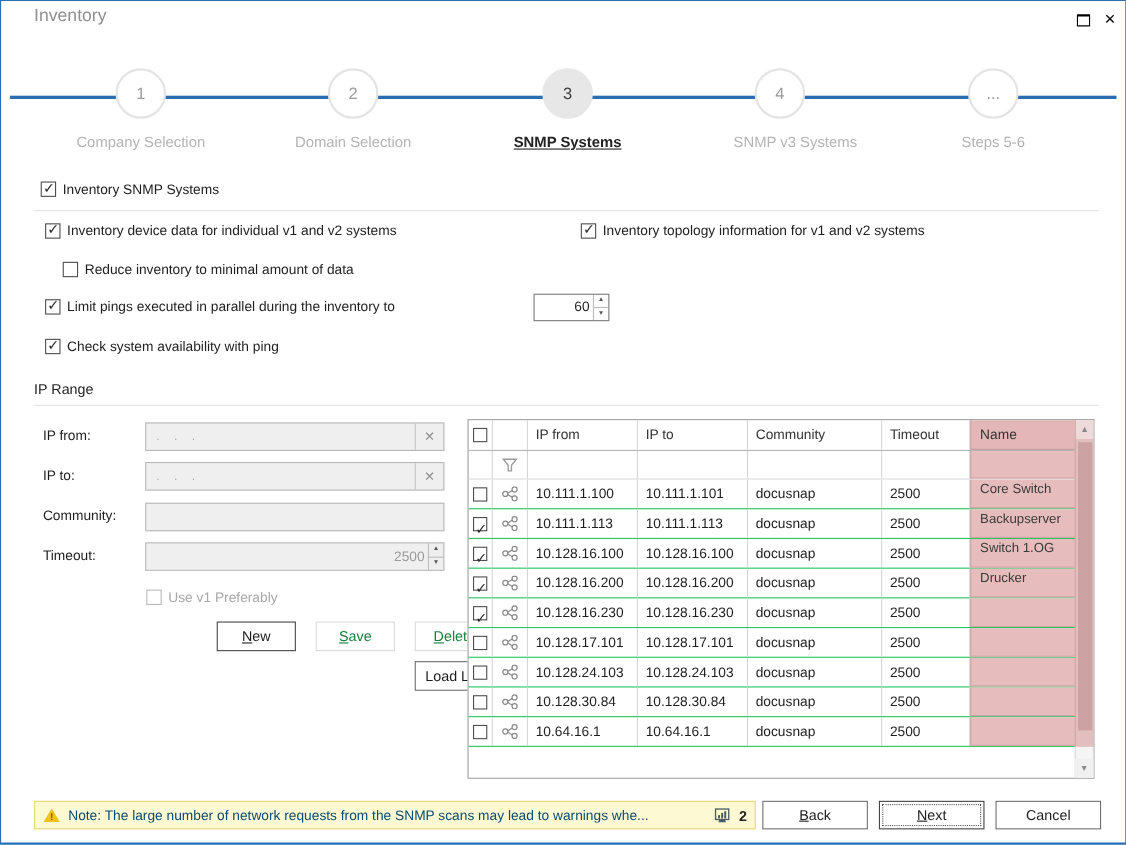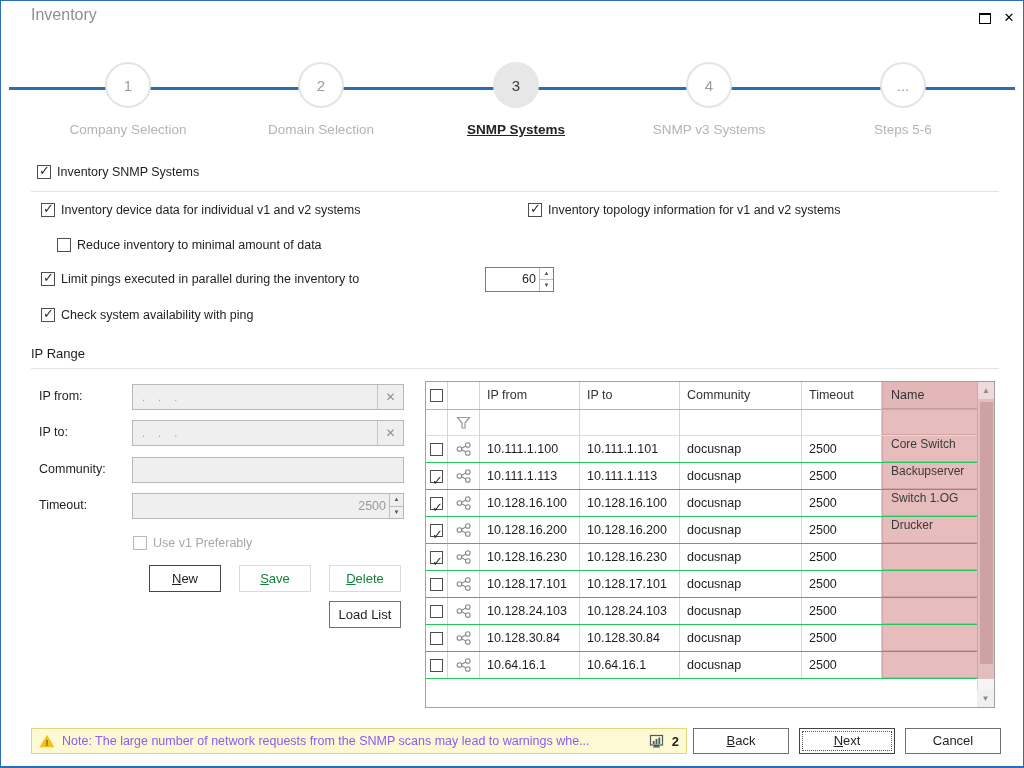--- a/index.html
+++ b/index.html
@@ -43,21 +43,21 @@
   .inp .ph{flex:1;color:#a5a5a5;font-size:11px;letter-spacing:5px;padding-left:9px;}
   .inp .clear{width:25px;height:24px;border-left:1px solid #c4c4c4;color:#8f8f8f;font-size:12px;font-weight:bold;
     text-align:center;line-height:24px;cursor:pointer;}
   .inp .dval{flex:1;text-align:right;color:#9a9a9a;font-size:12.5px;padding-right:3px;}
 
   .btn{position:absolute;background:#fff;border:1px solid #707070;box-sizing:border-box;font-size:13px;
     text-align:center;color:#1e1e1e;cursor:pointer;}
   .btn.primary{border-color:#474747;}
   .btn.disabled{border-color:#dadada;color:#15803d;cursor:default;}
   .btn u{text-decoration:underline;}
-  .fbtn{width:72px;height:27px;line-height:25px;}
+  .fbtn{width:72px;height:27px;line-height:25px;margin-left:48px;}
   .bbtn{width:96px;height:26px;line-height:24px;top:727px;}
   .focused{outline:1px dotted #555;outline-offset:-4px;border-color:#454545;}
 
   
   .grid{position:absolute;left:424px;top:380px;width:570px;height:327px;border:1px solid #a0a0a0;
     box-sizing:border-box;font-size:12.5px;background:#fff;}
   .g-row{display:flex;width:552px;box-sizing:border-box;}
   .g-cell{box-sizing:border-box;border-right:1px solid #d6d6d6;overflow:hidden;white-space:nowrap;}
   .c-sel{width:22px;display:flex;align-items:center;justify-content:center;}
   .c-icon{width:32px;display:flex;align-items:center;justify-content:center;}
@@ -83,21 +83,21 @@
     text-align:center;font-size:8px;line-height:17px;color:#8a8a8a;cursor:pointer;}
   .sb-track{position:absolute;top:17px;left:0;right:0;height:280px;background:#e2bebe;border-left:1px solid #cfa5a5;}
   .sb-thumb{position:absolute;top:3px;left:2px;width:13px;height:262px;background:#cda2a2;cursor:pointer;}
   .sb-low{position:absolute;top:297px;left:0;right:0;height:28px;background:#f5f5f5;border-left:1px solid #d6d6d6;}
   .sb-dn{position:absolute;bottom:0;left:0;right:0;height:17px;background:#f0f0f0;text-align:center;
     font-size:8px;line-height:17px;color:#8a8a8a;cursor:pointer;}
 
   
   .note{position:absolute;left:30px;top:727px;width:656px;height:26px;background:#fdfad3;border:1px solid #e3d67c;
     box-sizing:border-box;display:flex;align-items:center;padding:0 7px;gap:7px;}
-  .note .txt{flex:1;font-size:12.5px;color:#8b5cf6;white-space:nowrap;overflow:hidden;}
+  .note .txt{flex:1;font-size:12.5px;color:#0c4a6e;white-space:nowrap;overflow:hidden;}
   .note .cnt{font-size:13px;font-weight:bold;color:#222;}
   svg{display:block;}
 </style>
 </head>
 <body>
 
 <div class="window">
 
   <div class="title">Inventory</div>
   <div class="winbtn maxbtn">
@@ -107,21 +107,21 @@
 
   <div class="step-line"></div>
   <div id="stepper">
       <div class="step-circle" style="left: 104px;">1</div>
       <div class="step-label" style="left: 17px;">Company Selection</div>
       <div class="step-circle" style="left: 297px;">2</div>
       <div class="step-label" style="left: 210px;">Domain Selection</div>
       <div class="step-circle active" style="left: 492px;">3</div>
       <div class="step-label active" style="left: 405px; text-decoration: underline;">SNMP Systems</div>
       <div class="step-circle" style="left: 685px;">4</div>
-      <div class="step-label" style="left: 598px;">SNMP v3 Systems</div>
+      <div class="step-label" style="left: 612px;">SNMP v3 Systems</div>
       <div class="step-circle" style="left: 879px;">...</div>
       <div class="step-label" style="left: 792px;">Steps 5-6</div>
     </div>
 
   <div class="optrow" style="left:36px;top:164px;">
     <span class="cb checked"></span>
     <span class="lbl">Inventory SNMP Systems</span>
   </div>
   <div class="sep" style="top:190px;"></div>
 

